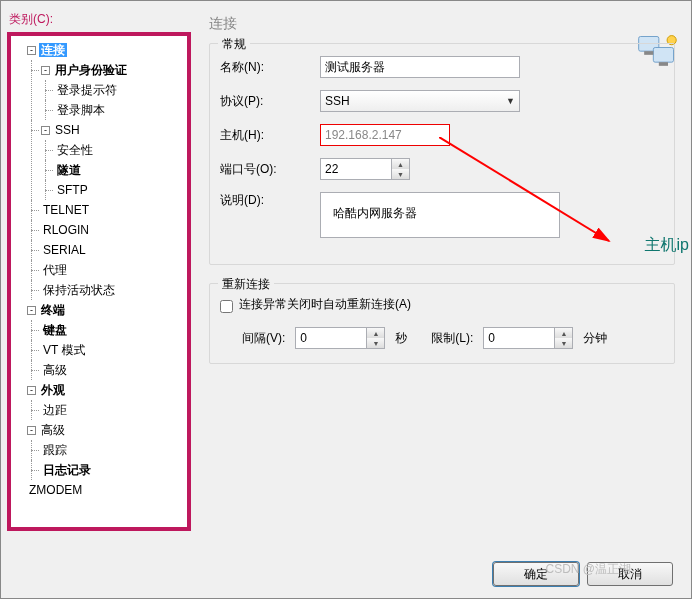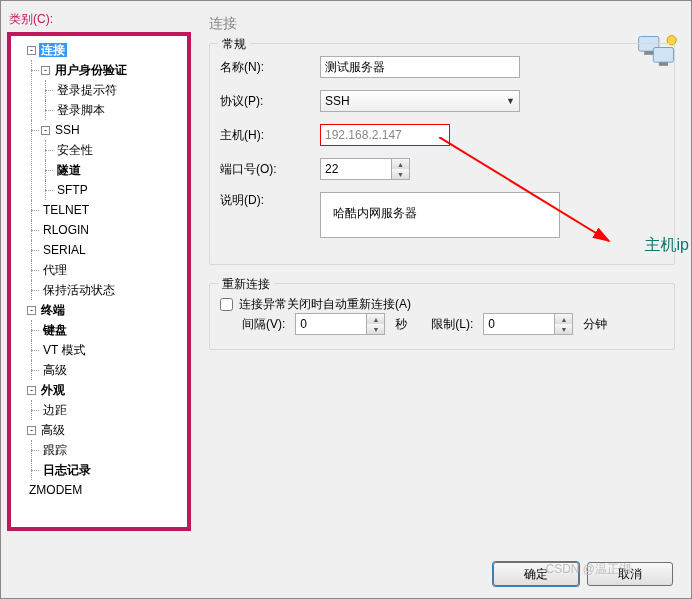--- a/index.html
+++ b/index.html
@@ -32,21 +32,21 @@
 .form-label { width: 100px; color: #000; }
 .text-input { border: 1px solid #abadb3; background: #fff; height: 22px; padding: 2px 4px; width: 200px; }
 .select { border: 1px solid #abadb3; background: linear-gradient(#fff,#eee); height: 22px; padding: 1px 4px; width: 200px; display: flex; align-items: center; justify-content: space-between; }
 .select .arrow { font-size: 9px; color: #333; }
 .host-input { border: 1px solid #e00; width: 130px; color: #888; }
 .spinner { display: inline-flex; border: 1px solid #abadb3; height: 22px; width: 90px; background: #fff; }
 .spinner input { border: none; width: 70px; padding: 2px 4px; outline: none; background: transparent; }
 .spinner .spin-btns { display: flex; flex-direction: column; width: 18px; border-left: 1px solid #abadb3; }
 .spinner .spin-btns div { flex: 1; background: linear-gradient(#f8f8f8,#ddd); display: flex; align-items: center; justify-content: center; font-size: 7px; color: #555; }
 .textarea { border: 1px solid #abadb3; background: #fff; padding: 12px; width: 240px; height: 46px; resize: none; }
-.checkbox-row { display: flex; align-items: center; }
+.checkbox-row { display: flex; align-items: flex-end; margin-bottom: 14px; }
 .checkbox-row input { margin-right: 6px; }
 .inline-row { display: flex; align-items: center; gap: 10px; padding-left: 22px; }
 .inline-row .lbl { color: #000; }
 .inline-row .unit { color: #000; margin-right: 14px; }
 .button-bar { position: absolute; right: 18px; bottom: 12px; display: flex; gap: 8px; }
 .btn { min-width: 86px; height: 24px; border: 1px solid #707070; background: linear-gradient(#f8f8f8,#e0e0e0); border-radius: 3px; cursor: pointer; }
 .btn-default { box-shadow: 0 0 0 1px #3c7fb1; }
 .annotation { position: absolute; color: #0f766e; font-size: 16px; }
 .arrow-svg { position: absolute; }
 .watermark { position: absolute; right: 60px; bottom: 20px; color: #bdbdbd; font-size: 12px; pointer-events:none;}

